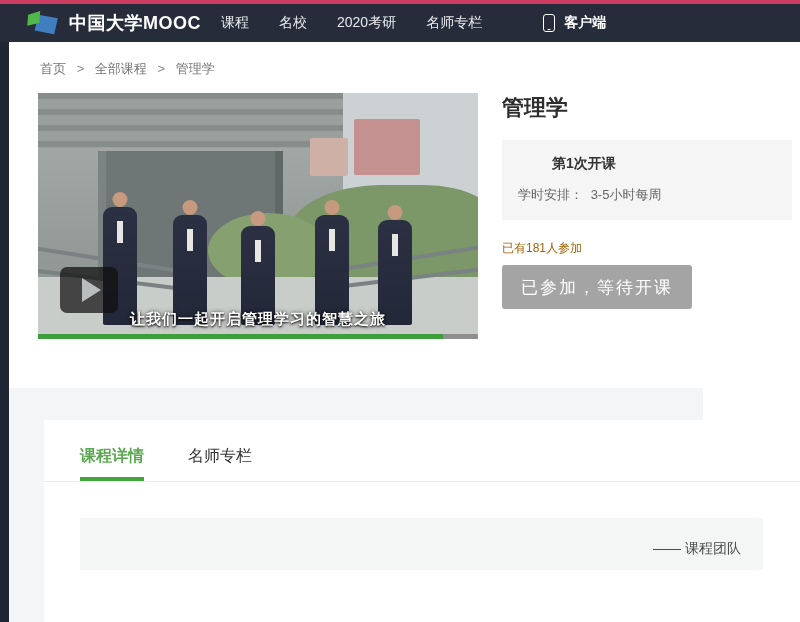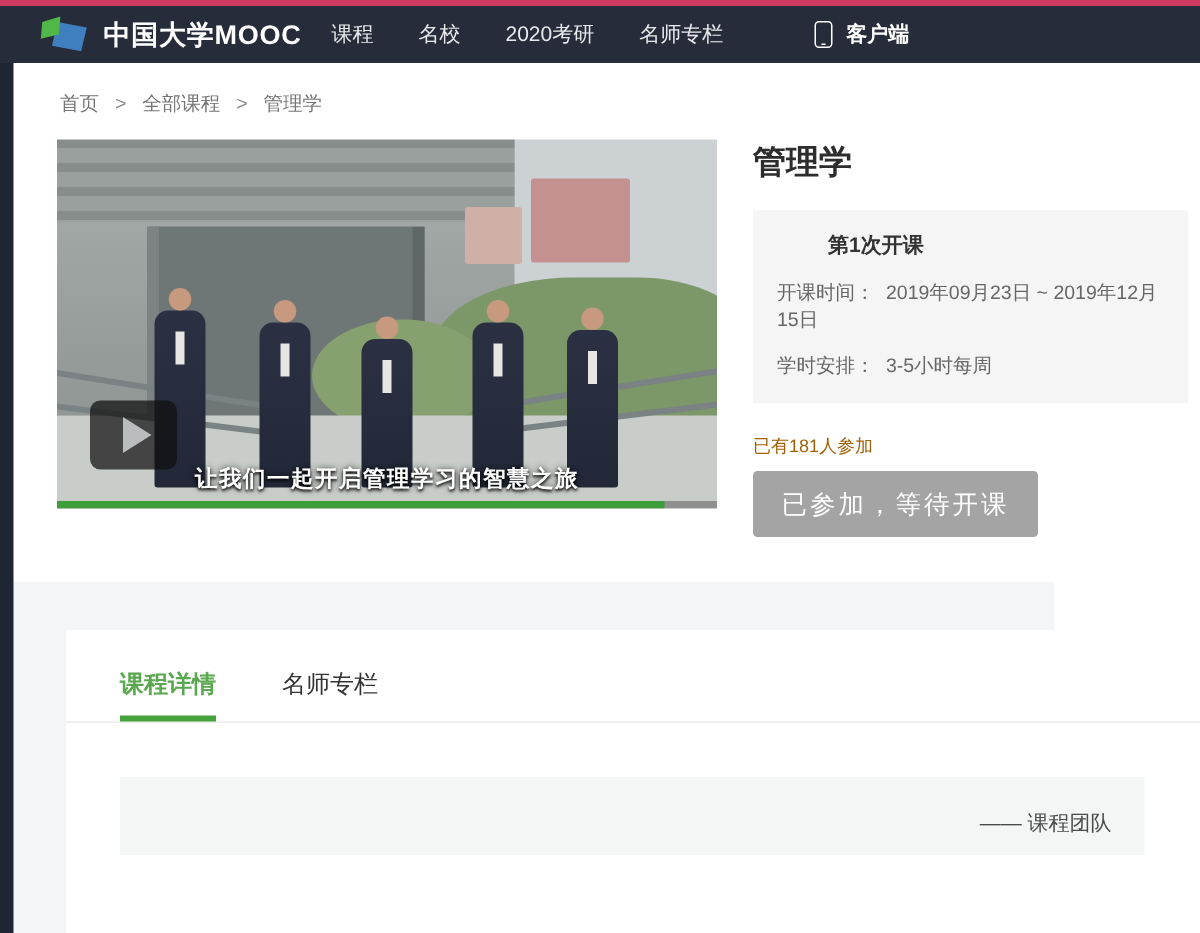--- a/index.html
+++ b/index.html
@@ -173,24 +173,20 @@
   <div class="progress-track">
     <div class="progress-fill" style="width:92%"></div>
   </div>
 </section>
 
 <aside class="course-panel">
   <h1 class="course-title">管理学</h1>
   <div class="info-box">
     <div class="session">第1次开课</div>
     <div class="info-row">
-      <span class="label">开课时间：</span>
-      <span class="value">2019年09月23日 ~ 2019年12月15日</span>
-    </div>
-    <div class="info-row">
       <span class="label">学时安排：</span>
       <span class="value">3-5小时每周</span>
     </div>
   </div>
   <div class="enrolled">已有181人参加</div>
   <button class="enroll-btn">已参加，等待开课</button>
 </aside>
 
 <section class="lower">
   <div class="card">

